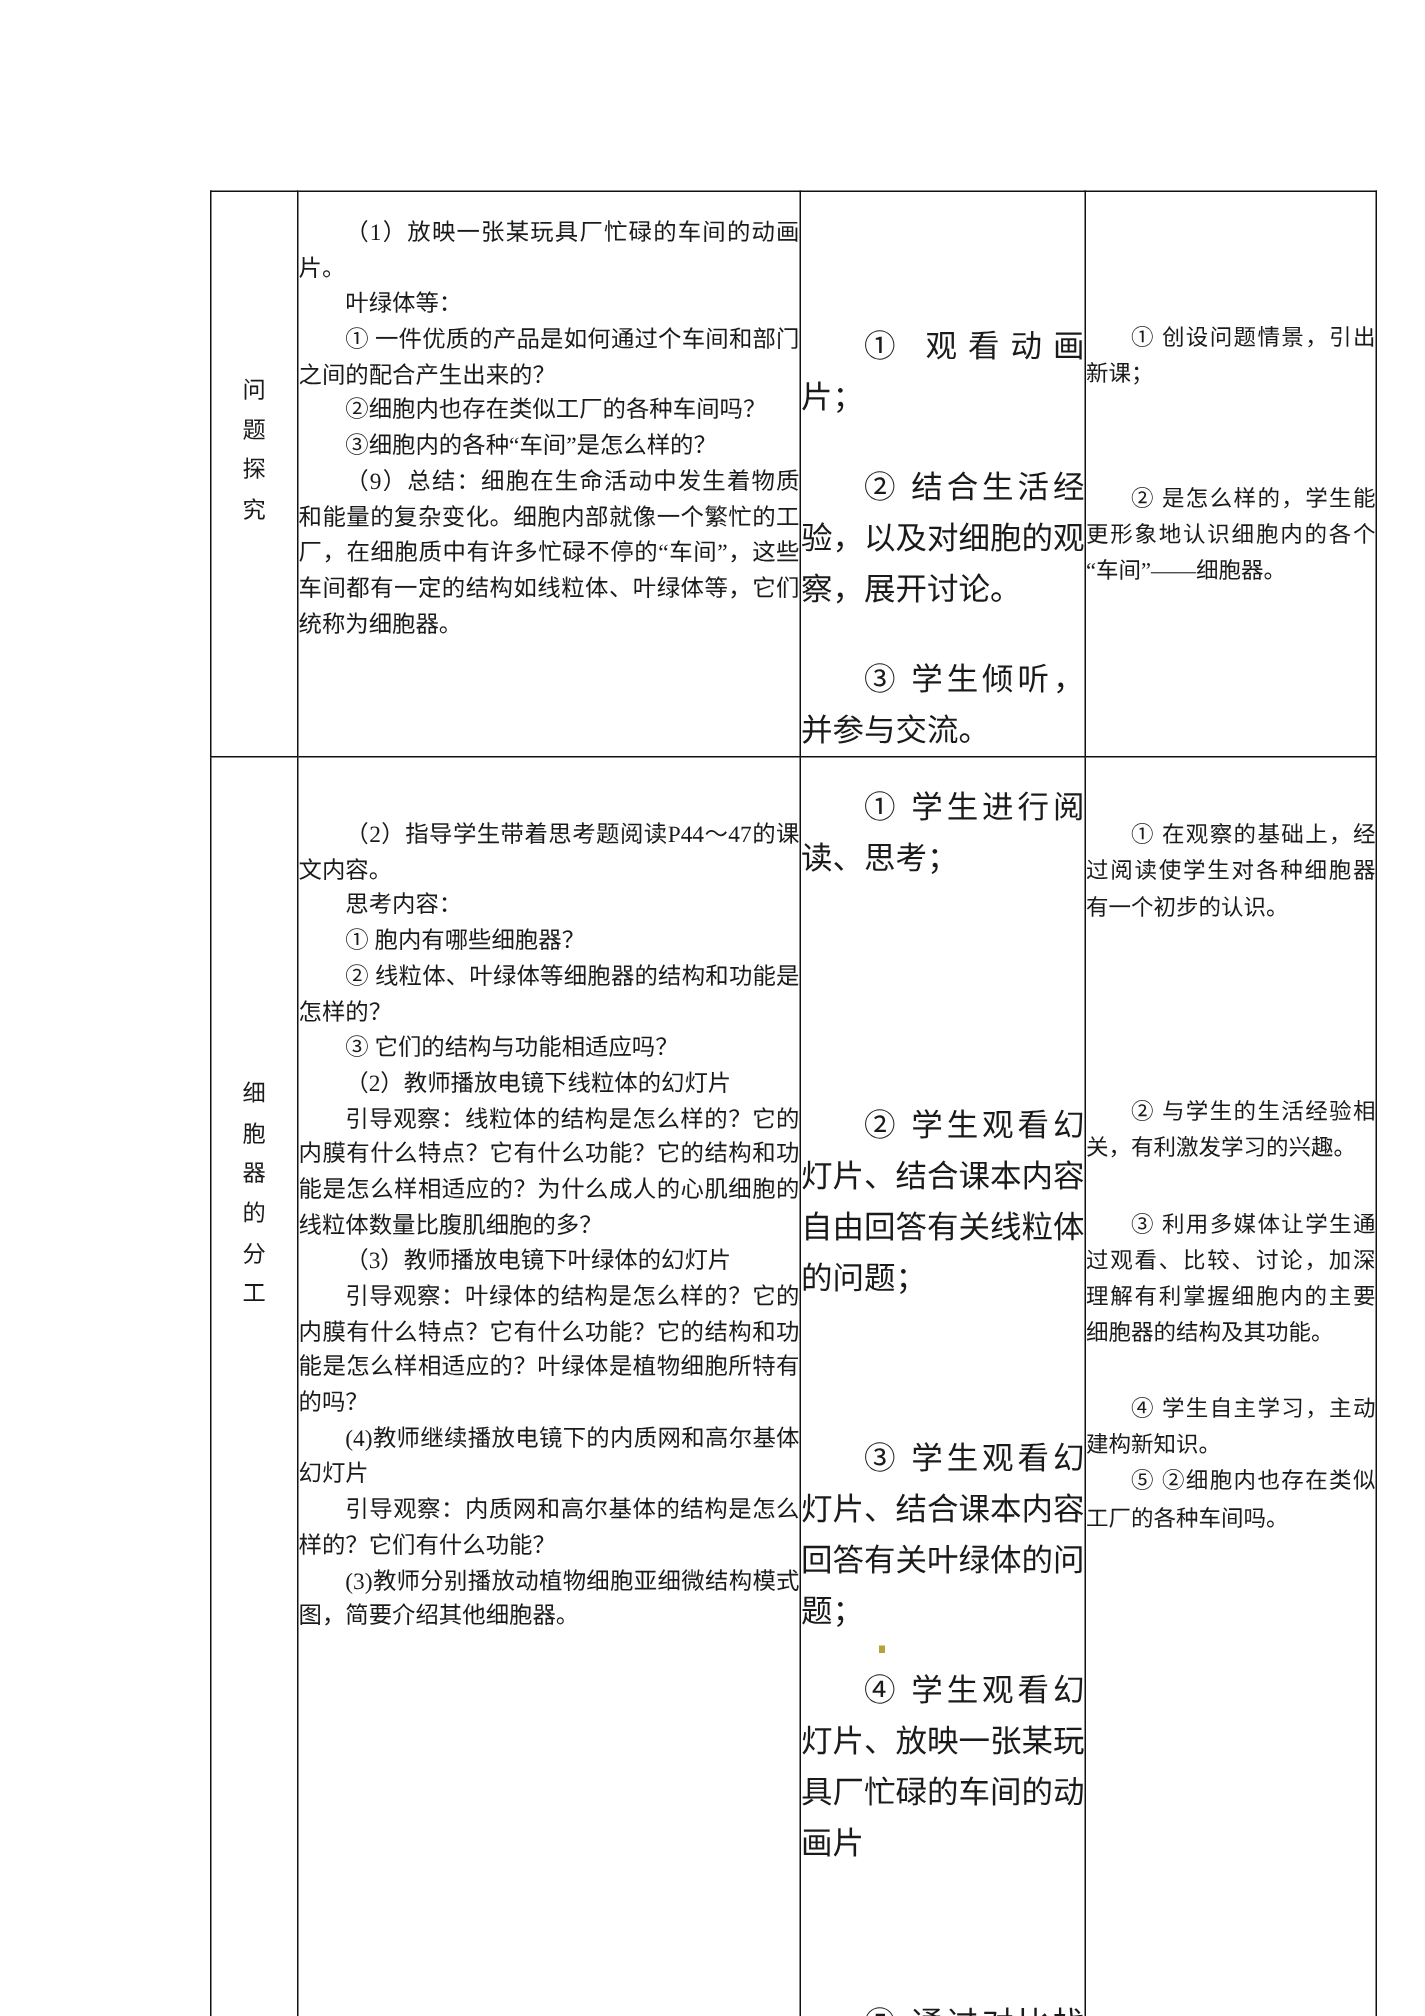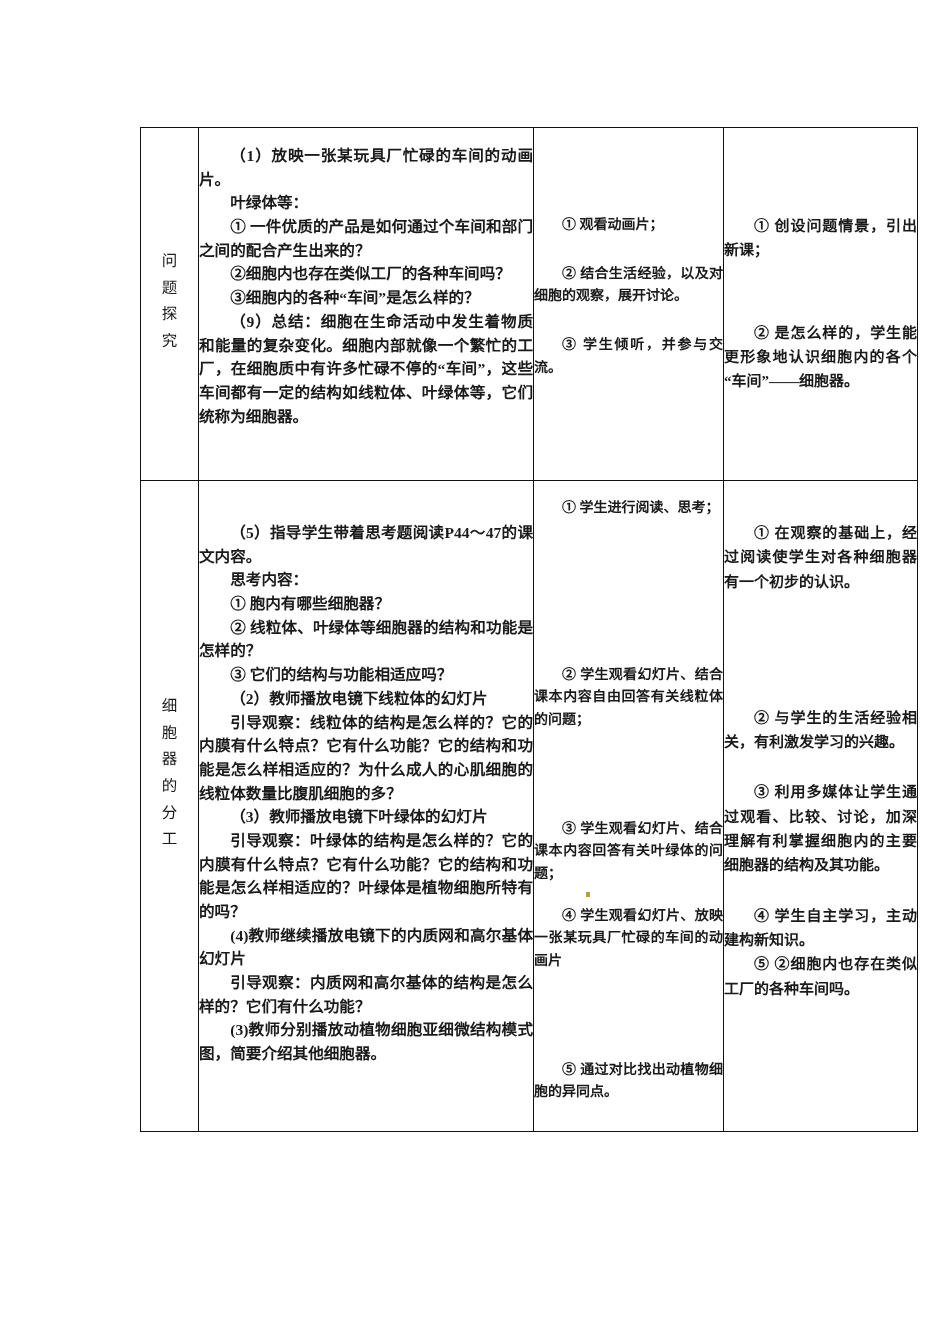--- a/index.html
+++ b/index.html
@@ -66,33 +66,32 @@
   .stage-label .ch {
     display: block;
     line-height: 1.72;
   }
   .stage-row1 .stage-label { margin-top: 120px; }
   .stage-row2 .stage-label { margin-top: 212px; }
 
   
   .body-cell {
     padding: 6px 2px 6px 3px;
-    font-weight: bold;
   }
   .body-cell p {
     margin: 0;
     font-size: 15.6px;
     line-height: 1.515;
     text-align: justify;
     text-justify: inter-ideograph;
   }
   .indent2 { text-indent: 2em; }
 
   .teach-cell p   { font-size: 15.6px; line-height: 1.52; }
-  .student-cell p { font-size: 14px; line-height: 1.62; }
+  .student-cell p { font-size: 21px; line-height: 1.62; }
   .intent-cell p  { font-size: 15px; line-height: 1.62; }
 
   .student-cell { padding: 6px 3px 6px 4px; }
   .intent-cell  { padding: 6px 4px 6px 5px; }
 
   .gap-xs { height: 8px; }
   .gap-s  { height: 16px; }
   .gap-m  { height: 26px; }
   .gap-l  { height: 40px; }
   .gap-xl { height: 58px; }
@@ -170,21 +169,21 @@
               <span class="ch">胞</span>
               <span class="ch">器</span>
               <span class="ch">的</span>
               <span class="ch">分</span>
               <span class="ch">工</span>
             </div>
           </td>
 
           <td class="body-cell teach-cell row2-teach">
             <div class="gap-l spacer"></div>
-            <p class="indent2">（5）指导学生带着思考题阅读P44～47的课文内容。</p>
+            <p class="indent2">（2）指导学生带着思考题阅读P44～47的课文内容。</p>
             <p class="indent2">思考内容：</p>
             <p class="indent2">① 胞内有哪些细胞器？</p>
             <p class="indent2">② 线粒体、叶绿体等细胞器的结构和功能是怎样的？</p>
             <p class="indent2">③ 它们的结构与功能相适应吗？</p>
             <p class="indent2">（2）教师播放电镜下线粒体的幻灯片</p>
             <p class="indent2">引导观察：线粒体的结构是怎么样的？它的内膜有什么特点？它有什么功能？它的结构和功能是怎么样相适应的？为什么成人的心肌细胞的线粒体数量比腹肌细胞的多？</p>
             <p class="indent2">（3）教师播放电镜下叶绿体的幻灯片</p>
             <p class="indent2">引导观察：叶绿体的结构是怎么样的？它的内膜有什么特点？它有什么功能？它的结构和功能是怎么样相适应的？叶绿体是植物细胞所特有的吗？</p>
             <p class="indent2">(4)教师继续播放电镜下的内质网和高尔基体幻灯片</p>
             <p class="indent2">引导观察：内质网和高尔基体的结构是怎么样的？它们有什么功能？</p>

